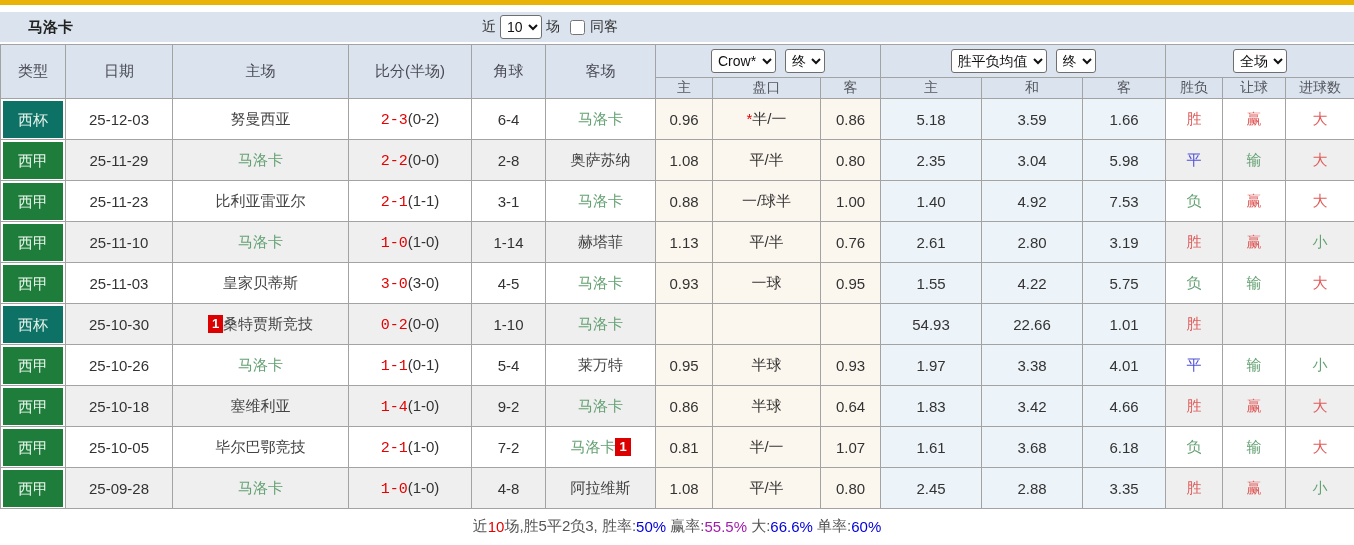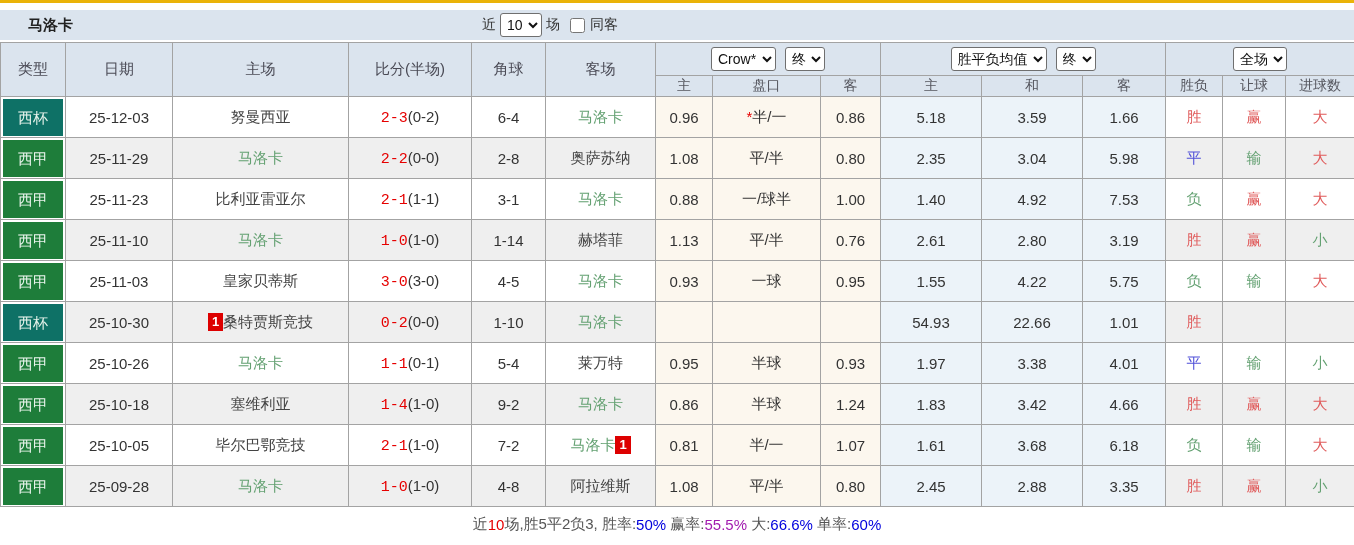--- a/index.html
+++ b/index.html
@@ -2,21 +2,21 @@
 <html style="--header-bg: #dbe4ee; --cup-badge: #0e7166; --league-badge: #1e7d3a; --subject-team: #64a172; --score-red: #e60000; --red-badge: #dd0000; --res-red: #e05c5c; --res-blue: #5050d8; --res-green: #64a172; --odds-bg: #fcf7ee; --europe-bg: #ecf3f9; --footer-label: #555555; --footer-red: #e60000; --footer-blue: #0000dd; --checkbox-blue: #1a73e8;"><head>
 <meta charset="utf-8">
 <style>
   * { box-sizing: border-box; }
   html,body { margin:0; padding:0; background:#fff; }
   body {
     width:1354px; height:545px; overflow:hidden;
     font-family:"Liberation Sans","DejaVu Sans",sans-serif;
     color:#333;
   }
-  .page { width:1354px; height:545px; background:#fff; border-top:3px solid #eab308; }
+  .page { width:1354px; height:545px; background:#fff; border-top:5px solid #eab308; }
   .top-strip { height:7px; background:#fff; }
   .title-bar {
     height:32px; background:var(--header-bg); display:flex; align-items:center;
     position:relative; border-bottom:2px solid #fff;
   }
   .team-title { margin-left:28px; font-weight:bold; font-size:15px; color:#222; }
   .controls { position:absolute; left:478px; top:0; height:100%; display:flex; align-items:center; font-size:14px; color:#333; }
   .controls > * { flex:none; }
   .ctl-label { margin:0 4px; }
   select {
@@ -275,21 +275,21 @@
     <td class="typeCell">
             <div class="badge" style="background: rgb(30, 125, 58);">西甲</div>
           </td>
     <td>25-10-18</td>
     <td><span class="teamname home">塞维利亚</span></td>
     <td><span class="score-main">1-4</span><span class="score-half">(1-0)</span></td>
     <td>9-2</td>
     <td><span class="teamname away subject">马洛卡</span></td>
     <td class="cream">0.86</td>
     <td class="cream"><span>半球</span></td>
-    <td class="cream">1.24</td>
+    <td class="cream">0.64</td>
     <td class="blue">1.83</td>
     <td class="blue">3.42</td>
     <td class="blue">4.66</td>
     <td class="res" style="color: rgb(224, 92, 92);">胜</td>
     <td class="hres" style="color: rgb(224, 92, 92);">赢</td>
     <td class="gres" style="color: rgb(224, 92, 92);">大</td>
   </tr>
 
   <tr>
     <td class="typeCell">

